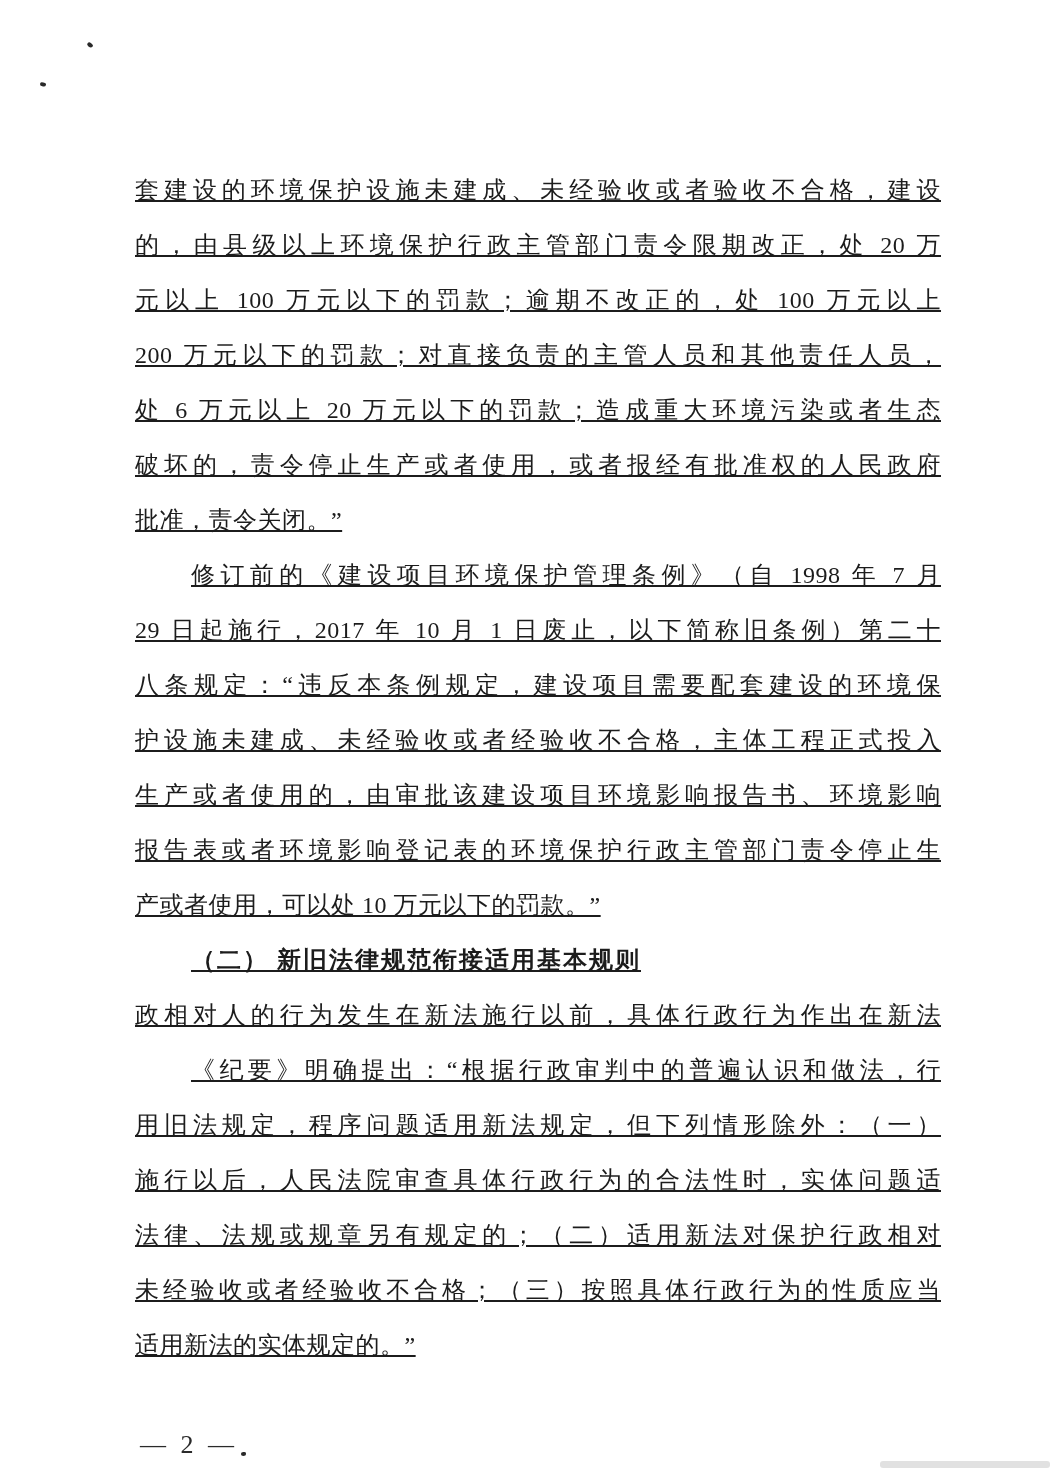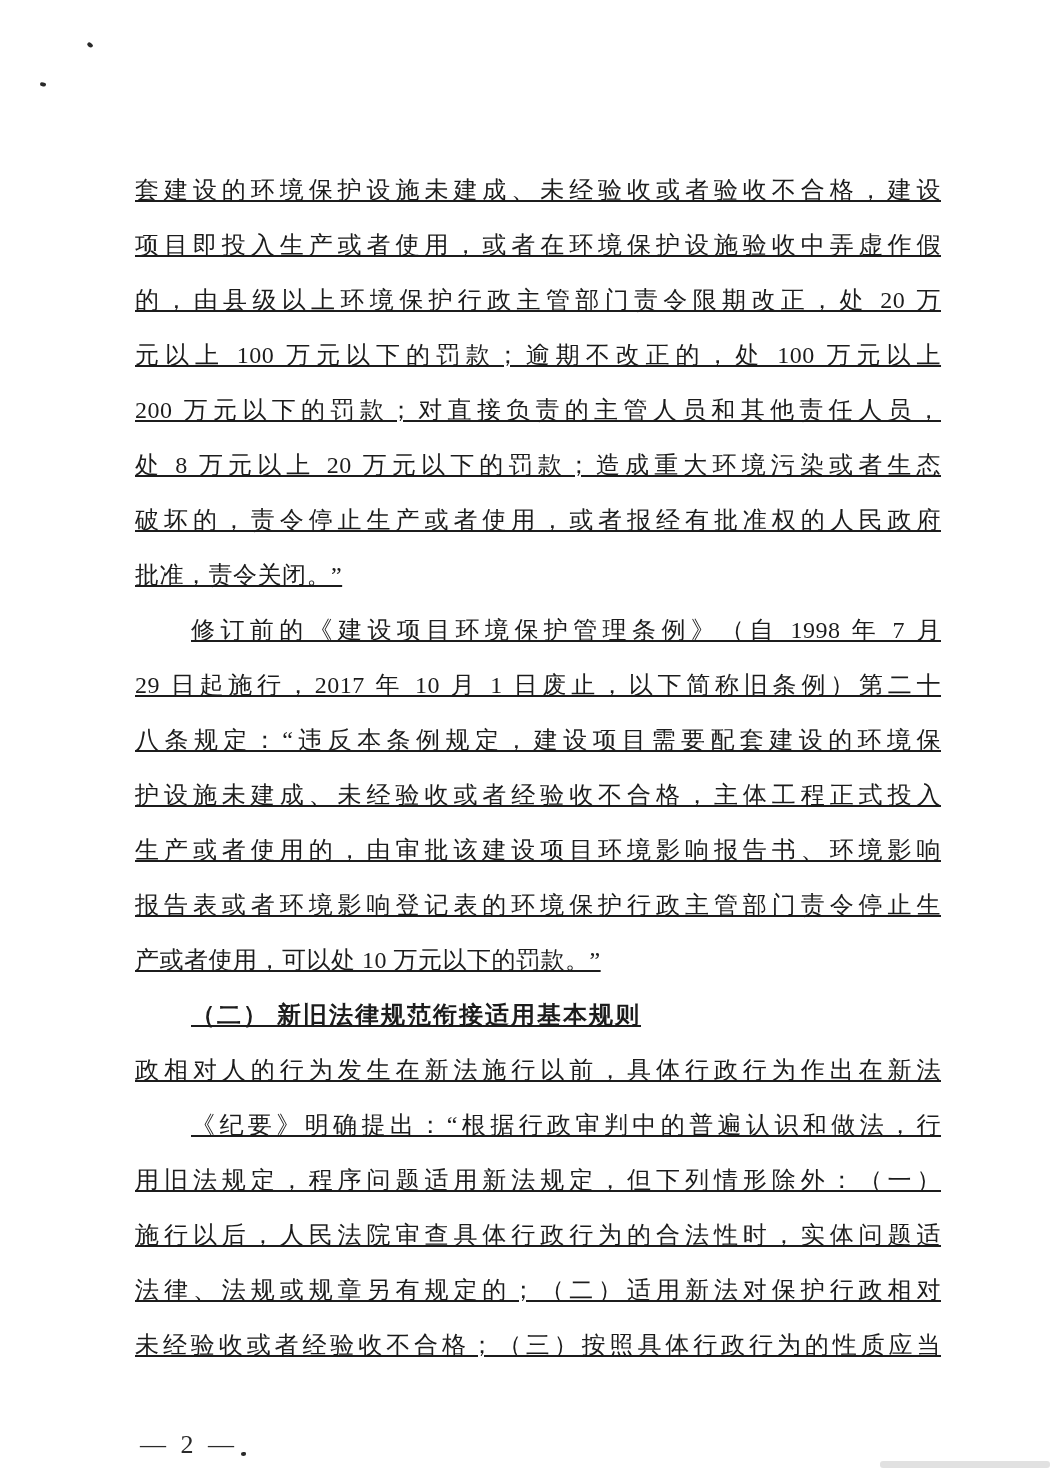--- a/index.html
+++ b/index.html
@@ -77,25 +77,24 @@
 
 <div class="page">
   <div class="speck s1"></div>
   <div class="speck s2"></div>
   <div class="speck s3"></div>
   <div class="smudge"></div>
 
   <div class="text-block" id="doc-body">
       <div class="para para-body">
         <div class="line">套建设的环境保护设施未建成、未经验收或者验收不合格，建设</div>
-        <div class="line">项目即投入生产或者使用，或者在环境保护设施验收中弄虚作假</div>
         <div class="line">的，由县级以上环境保护行政主管部门责令限期改正，处 20 万</div>
         <div class="line">元以上 100 万元以下的罚款；逾期不改正的，处 100 万元以上</div>
         <div class="line">200 万元以下的罚款；对直接负责的主管人员和其他责任人员，</div>
-        <div class="line">处 8 万元以上 20 万元以下的罚款；造成重大环境污染或者生态</div>
+        <div class="line">处 6 万元以上 20 万元以下的罚款；造成重大环境污染或者生态</div>
         <div class="line">破坏的，责令停止生产或者使用，或者报经有批准权的人民政府</div>
         <div class="line last">批准，责令关闭。”</div>
       </div>
       <div class="para para-body">
         <div class="line indent">修订前的《建设项目环境保护管理条例》（自 1998 年 7 月</div>
         <div class="line">29 日起施行，2017 年 10 月 1 日废止，以下简称旧条例）第二十</div>
         <div class="line">八条规定：“违反本条例规定，建设项目需要配套建设的环境保</div>
         <div class="line">护设施未建成、未经验收或者经验收不合格，主体工程正式投入</div>
         <div class="line">生产或者使用的，由审批该建设项目环境影响报告书、环境影响</div>
         <div class="line">报告表或者环境影响登记表的环境保护行政主管部门责令停止生</div>
@@ -104,17 +103,18 @@
       <div class="para para-heading">
         <div class="line last indent">（二） 新旧法律规范衔接适用基本规则</div>
       </div>
       <div class="para para-body">
         <div class="line">政相对人的行为发生在新法施行以前，具体行政行为作出在新法</div>
         <div class="line indent">《纪要》明确提出：“根据行政审判中的普遍认识和做法，行</div>
         <div class="line">用旧法规定，程序问题适用新法规定，但下列情形除外：（一）</div>
         <div class="line">施行以后，人民法院审查具体行政行为的合法性时，实体问题适</div>
         <div class="line">法律、法规或规章另有规定的；（二）适用新法对保护行政相对</div>
         <div class="line">未经验收或者经验收不合格；（三）按照具体行政行为的性质应当</div>
+        <div class="line last">适用新法的实体规定的。”</div>
       </div>
     </div>
 
   <div class="footer-pagenum">— 2 —</div>
 </div>
 
 </body></html>

